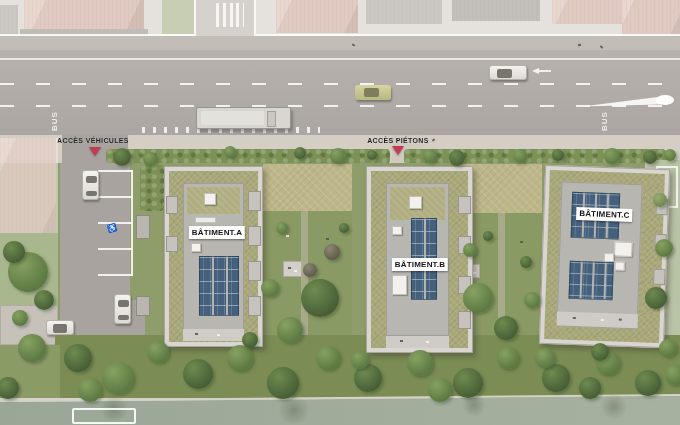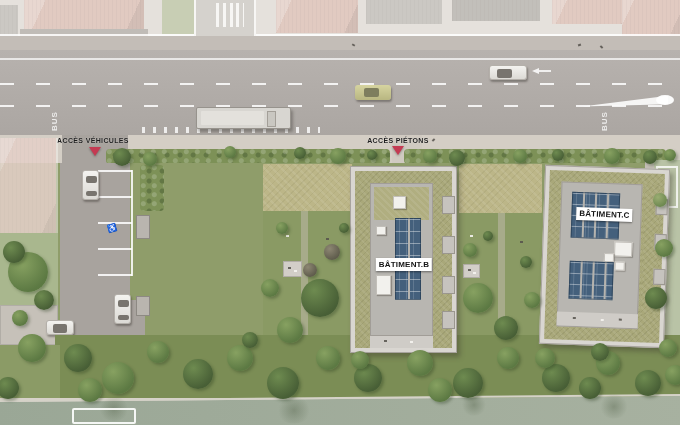--- a/index.html
+++ b/index.html
@@ -226,22 +226,43 @@
     <div class="spkw" style="left:470px;top:72px;"></div>
     <div class="spk" style="left:520px;top:78px;"></div>
 
     <div class="rightstrip" style="left:645px;top:-3px;width:35px;height:238px;"></div>
     <div class="gpath" style="left:645px;top:-3px;width:9px;height:238px;background:#c6c0b8;opacity:1;"></div>
     <div class="outline-bldg" style="left:656px;top:3px;width:22px;height:42px;"></div>
 
     <div style="left:55px;top:172px;width:625px;height:63px;background:#7b8d55;"></div>
     <div class="lawn" style="left:0;top:182px;width:60px;height:53px;background:#8b9b66;"></div>
 
-
-    <div class="bldg" style="left:350px;top:3px;width:107px;height:187px;">
+    <div class="bldg" style="left:164px;top:3px;width:99px;height:181px;">
+      <div class="frame"></div>
+      <div class="groof" style="left:5px;top:5px;right:5px;bottom:5px;"></div>
+      <div class="deck" style="left:19px;top:17px;width:61px;height:148px;"></div>
+      <div class="greentop" style="left:23px;top:21px;width:53px;height:27px;"></div>
+      <div class="sky" style="left:40px;top:27px;width:12px;height:12px;"></div>
+      <div class="vent" style="left:31px;top:51px;width:21px;height:6px;"></div>
+      <div class="sky" style="left:27px;top:77px;width:10px;height:9px;"></div>
+      <div class="solar" style="left:35px;top:90px;width:40px;height:60px;"></div>
+      <div class="balc" style="right:2px;top:25px;width:13px;height:20px;"></div>
+      <div class="balc" style="right:2px;top:60px;width:13px;height:20px;"></div>
+      <div class="balc" style="right:2px;top:95px;width:13px;height:20px;"></div>
+      <div class="balc" style="right:2px;top:130px;width:13px;height:20px;"></div>
+      <div class="balc" style="left:2px;top:30px;width:12px;height:18px;"></div>
+      <div class="balc" style="left:2px;top:70px;width:12px;height:16px;"></div>
+      <div class="botwalk" style="left:19px;top:163px;width:61px;height:12px;">
+        <div class="spk" style="left:12px;top:4px;"></div>
+          <div class="spkw" style="left:34px;top:5px;"></div>
+      </div>
+      <div class="bldg-label" style="left:53px;top:60px;">BÂTIMENT.A</div>
+    </div>
+
+    <div class="bldg" style="left:366px;top:3px;width:107px;height:187px;">
       <div class="frame"></div>
       <div class="groof" style="left:5px;top:5px;right:5px;bottom:5px;"></div>
       <div class="deck" style="left:20px;top:17px;width:63px;height:153px;"></div>
       <div class="greentop" style="left:24px;top:21px;width:55px;height:33px;"></div>
       <div class="sky" style="left:43px;top:30px;width:13px;height:13px;"></div>
       <div class="sky" style="left:26px;top:60px;width:10px;height:9px;"></div>
       <div class="solar" style="left:45px;top:52px;width:26px;height:82px;"></div>
       <div class="sky" style="left:26px;top:109px;width:15px;height:20px;"></div>
       <div class="balc" style="right:2px;top:30px;width:13px;height:18px;"></div>
       <div class="balc" style="right:2px;top:70px;width:13px;height:18px;"></div>

